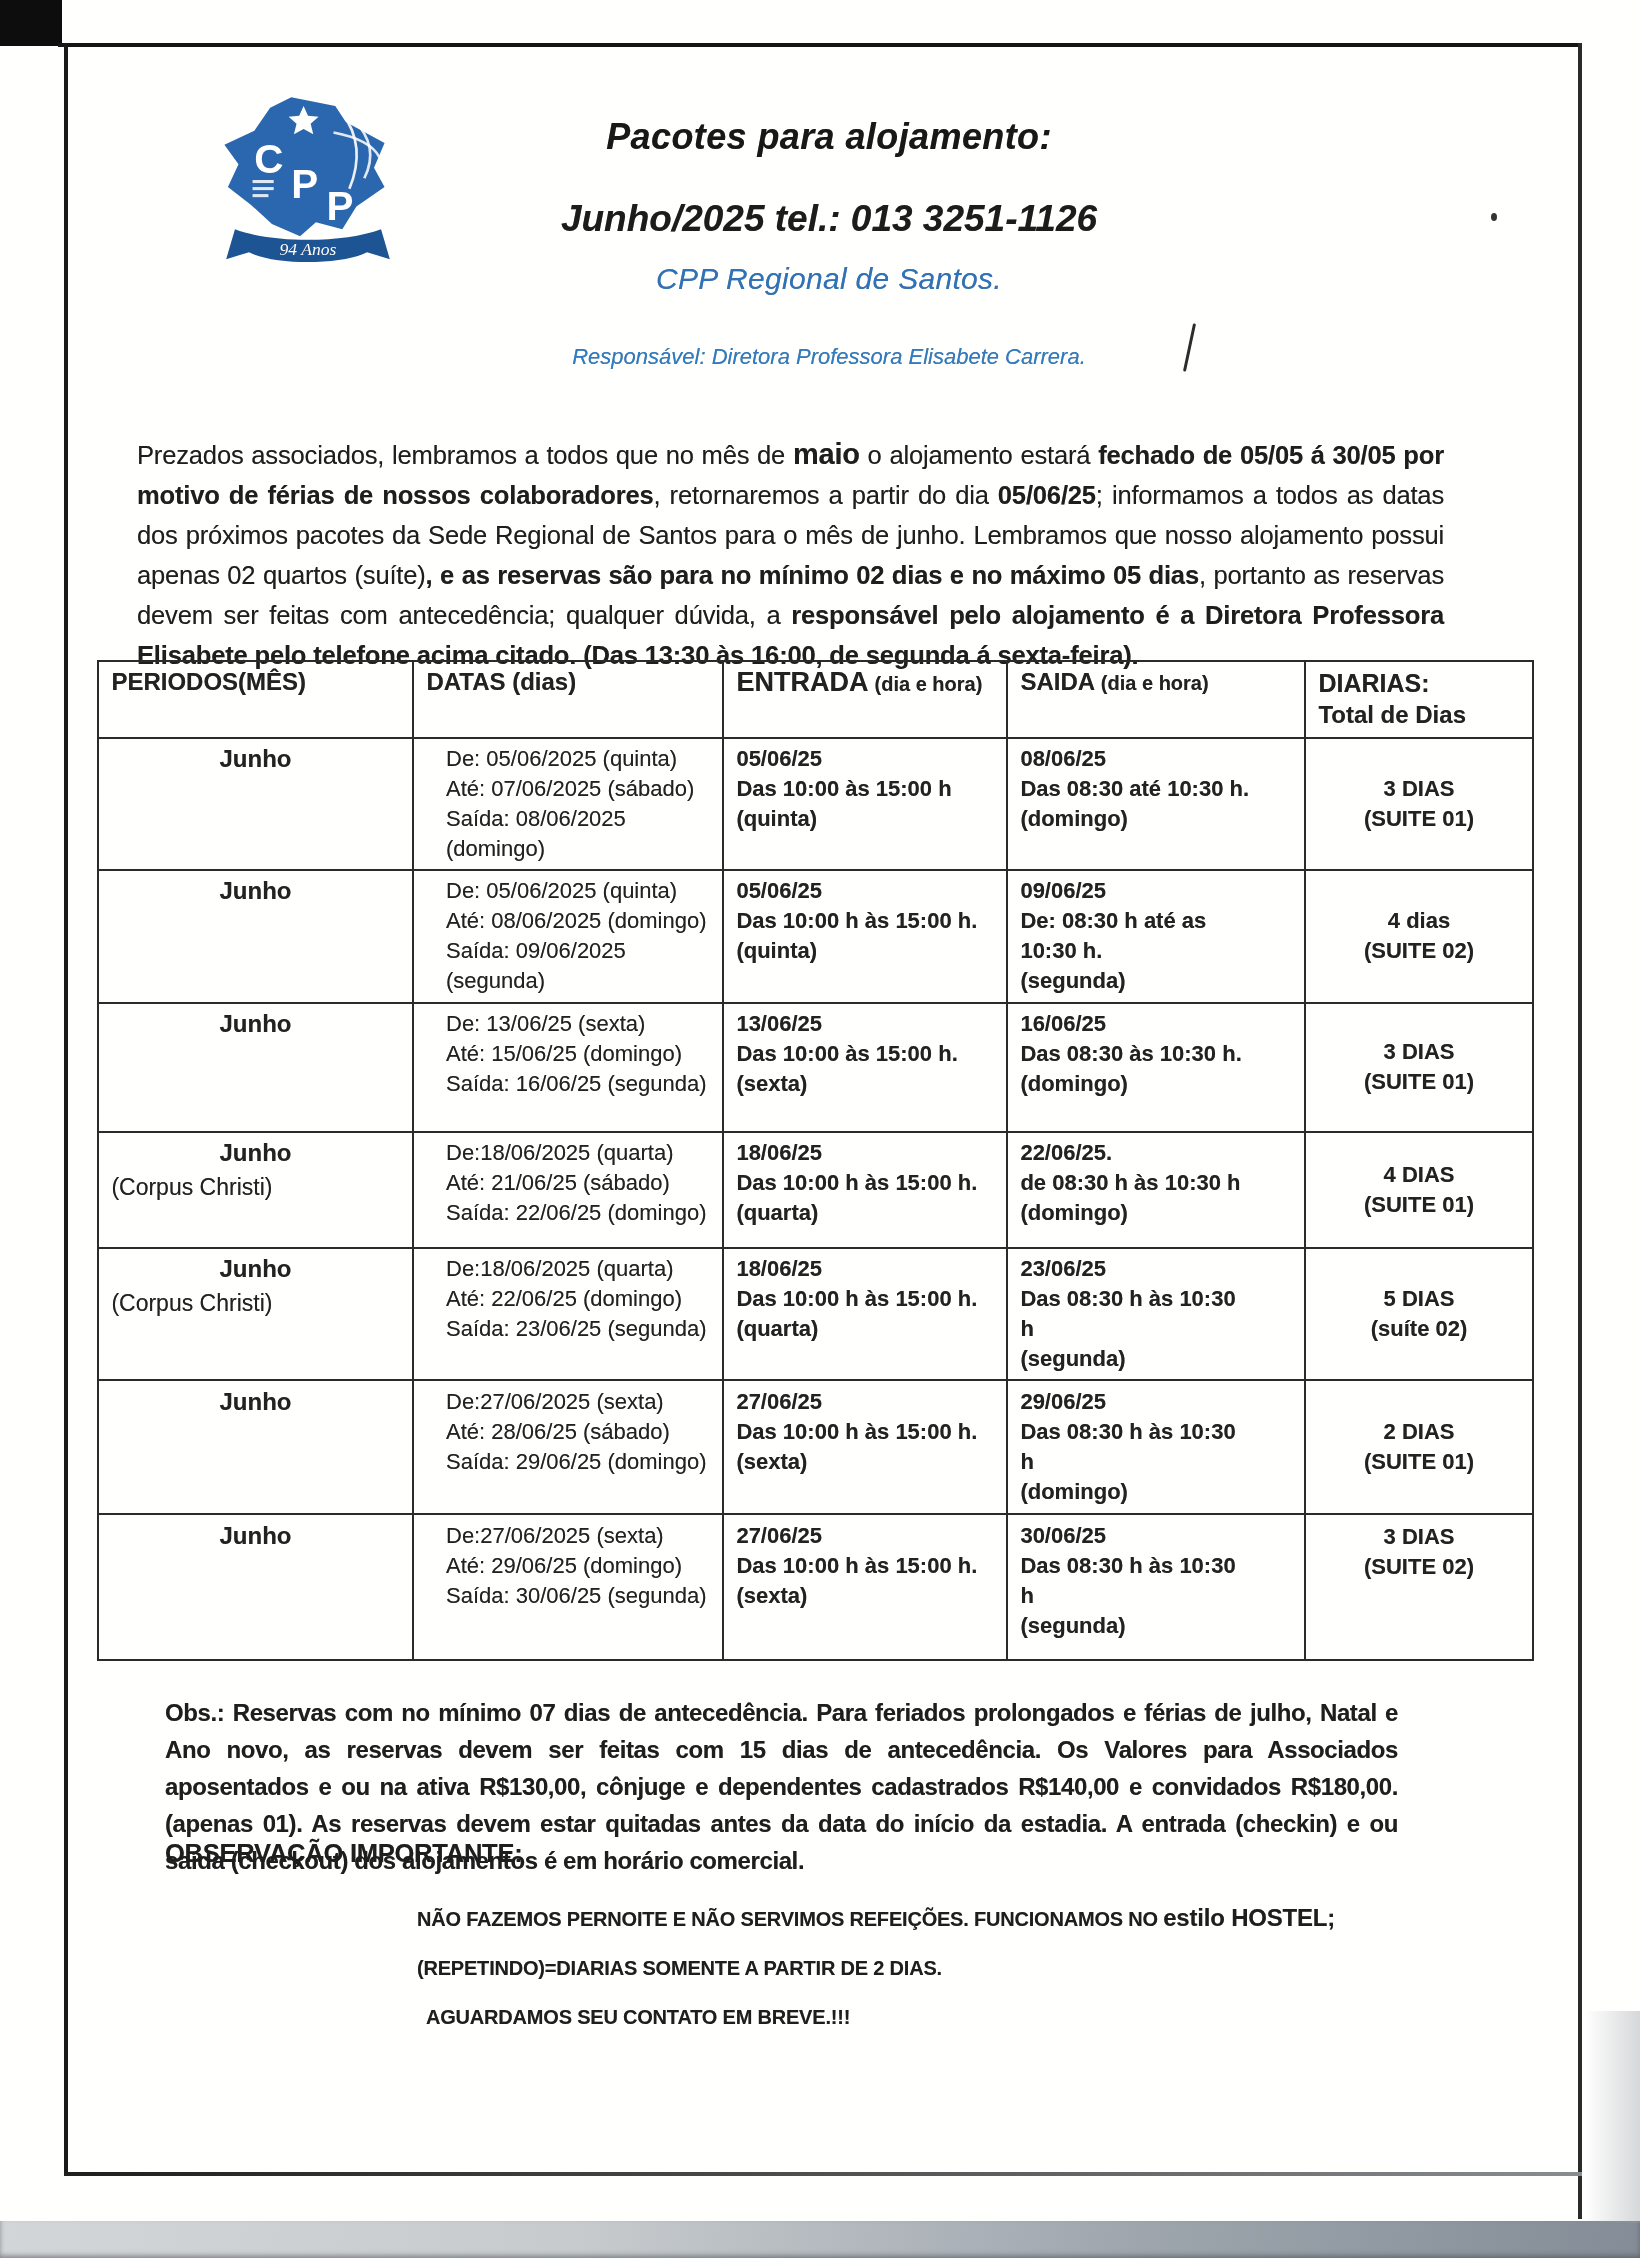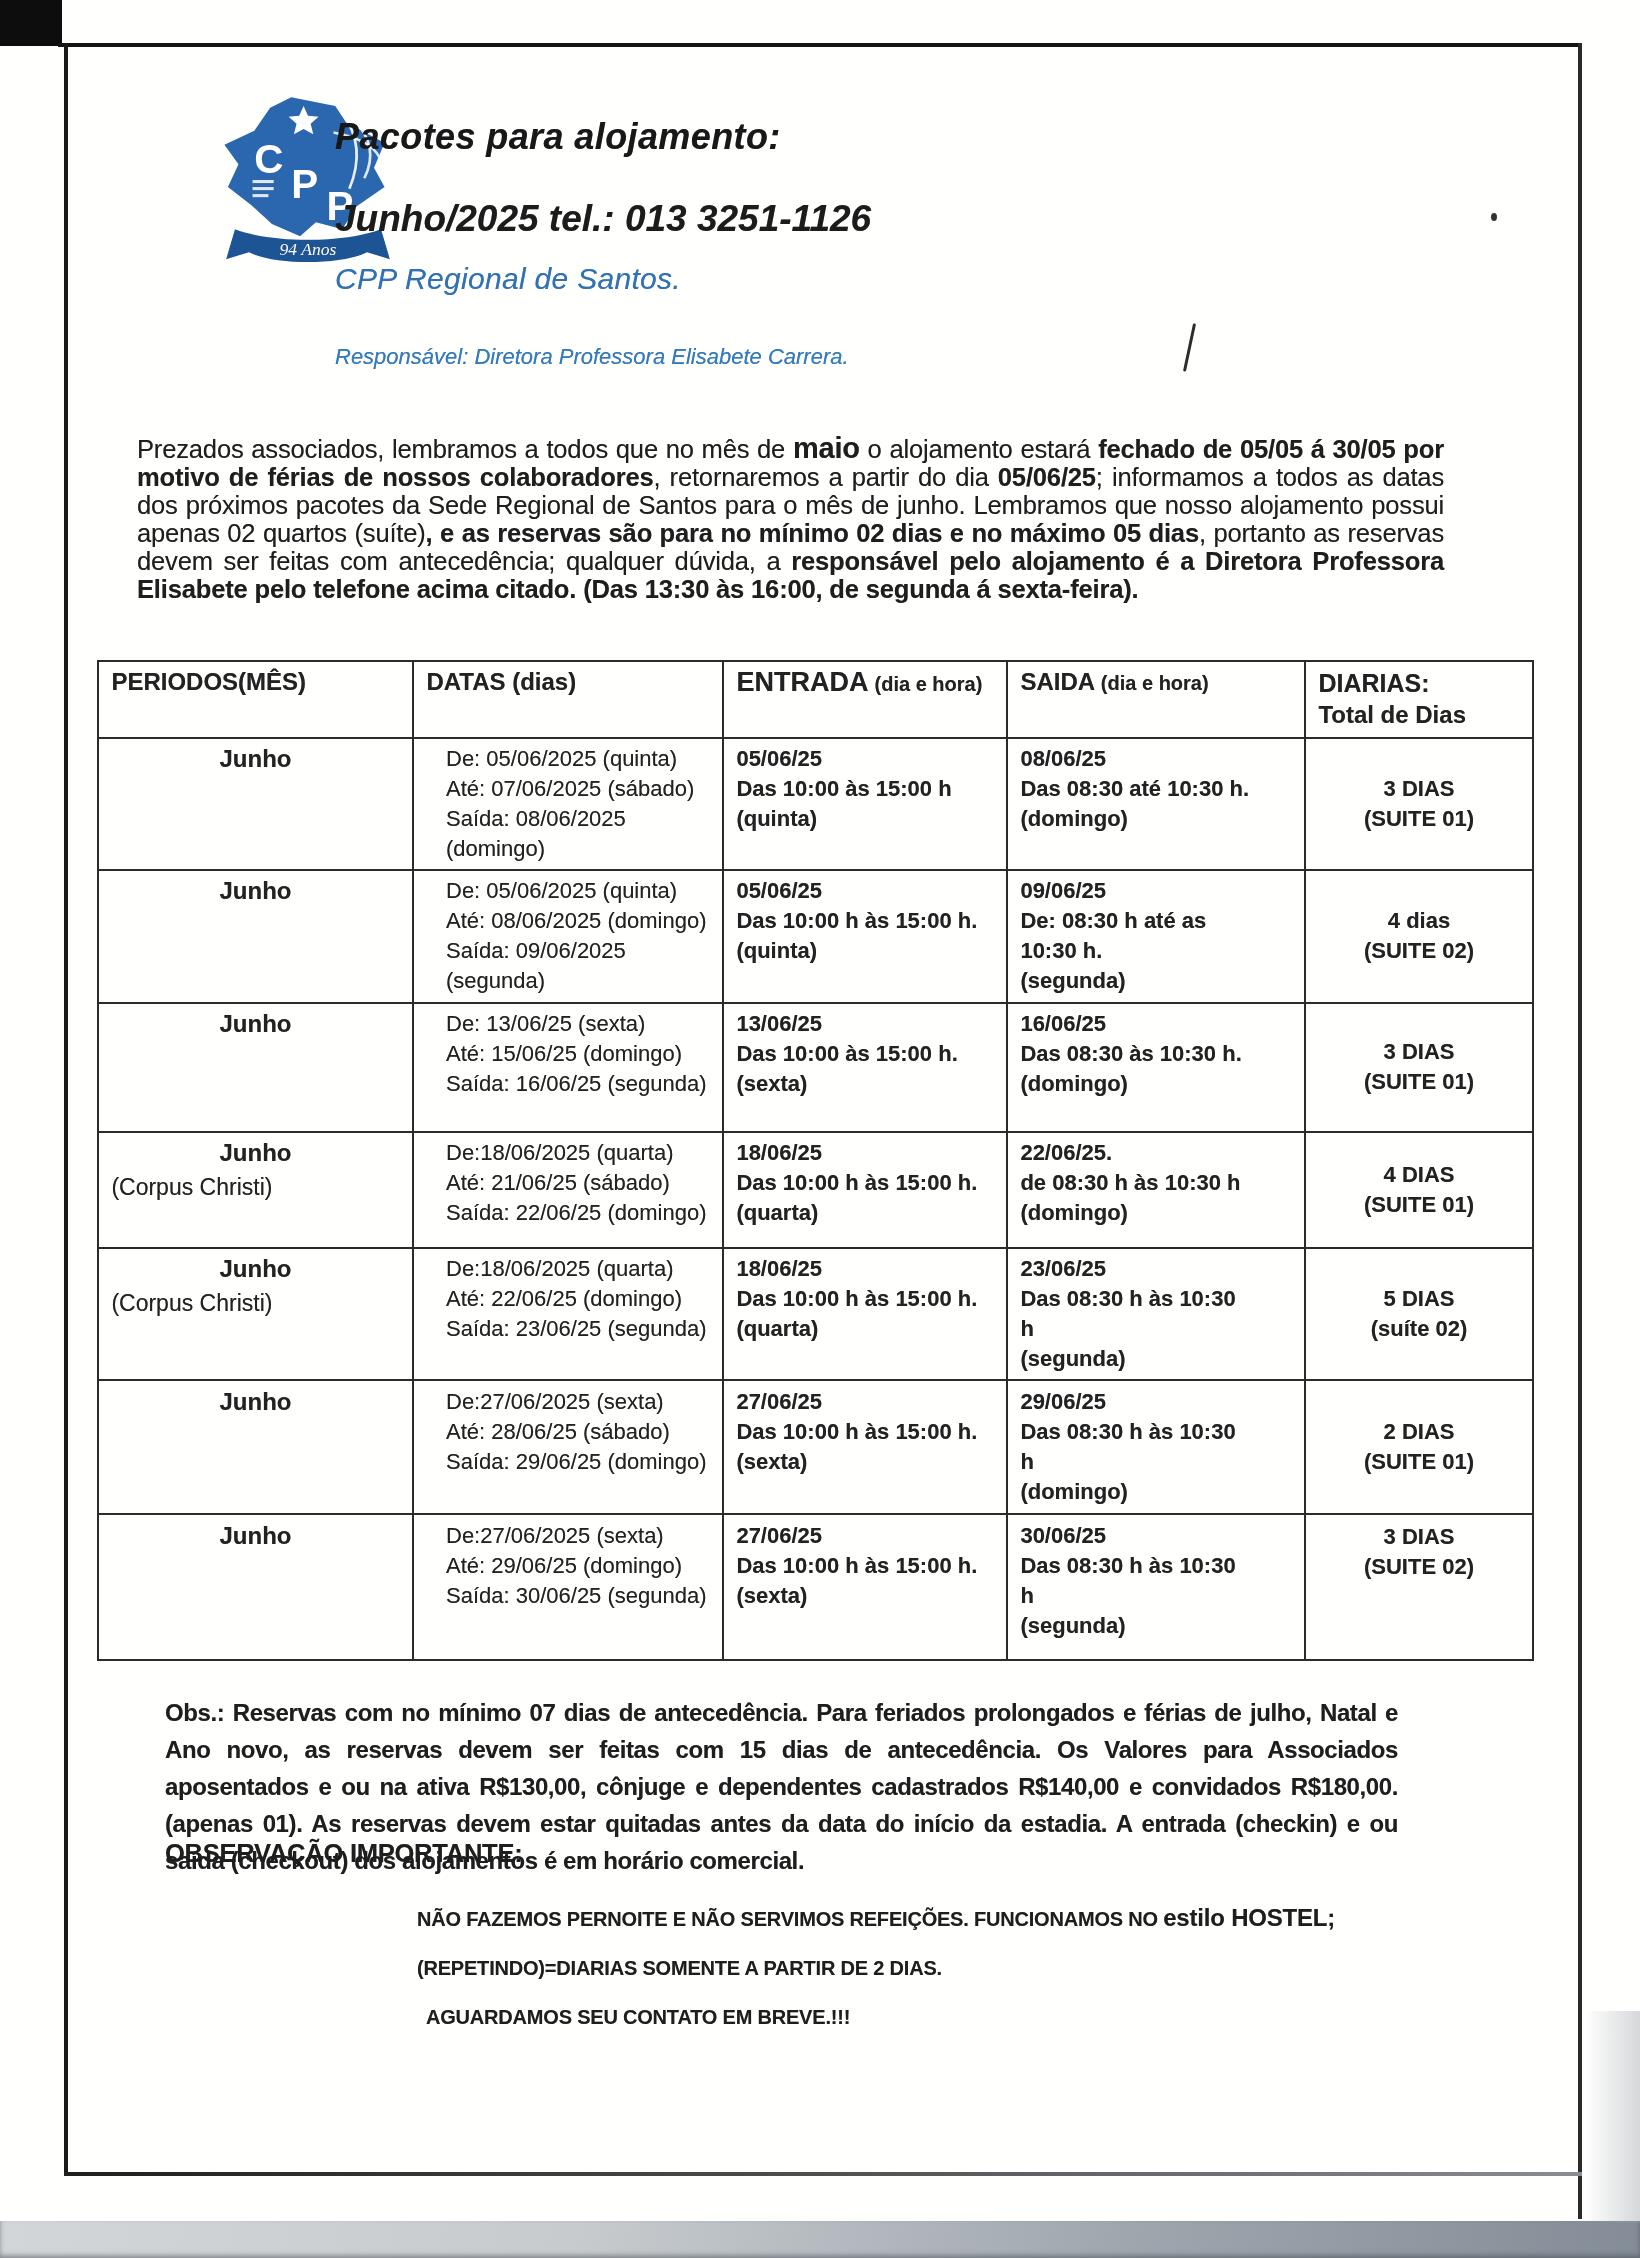--- a/index.html
+++ b/index.html
@@ -20,28 +20,28 @@
     background:linear-gradient(100deg,#d3d6d9 0%,#c7cbce 35%,#9ba3ab 72%,#848d97 100%);
     box-shadow:inset 0 -3.5px 5.3px rgba(60,65,72,.5);}
   .right-smudge{position:absolute;right:0;top:2011px;width:55px;height:212px;
     background:linear-gradient(to left,rgba(150,156,163,.40),rgba(150,156,163,0));}
   .stray-stroke{position:absolute;left:1188px;top:323px;width:2.6px;height:49px;background:#2c2c2c;
     transform:rotate(12deg);border-radius:1.8px;}
   .stray-dot{position:absolute;left:1491px;top:213px;width:6.2px;height:8px;background:#333;border-radius:50%;}
 
   
   .logo{position:absolute;left:210px;top:92px;width:196px;height:176px;}
-  .hline{position:absolute;left:335px;width:988px;text-align:left;}
+  .hline{position:absolute;left:335px;width:988px;text-align:center;}
   .title{top:116px;font-size:36px;font-weight:bold;font-style:italic;letter-spacing:0.4px;color:#181818;}
   .phone{top:198px;font-size:37px;font-weight:bold;font-style:italic;color:#1c1c1c;}
   .org{top:262px;font-size:30px;font-style:italic;color:#2e72ba;letter-spacing:0.3px;}
   .resp{top:344px;font-size:22px;font-style:italic;color:#2e7cc3;}
 
   
-  .intro{position:absolute;left:137px;top:408px;width:1307px;font-size:25.6px;line-height:28px;
+  .intro{position:absolute;left:137px;top:408px;width:1307px;font-size:25.6px;line-height:40px;
     text-align:justify;letter-spacing:-0.2px;}
   .intro strong{font-weight:bold;}
   .big{font-size:29px;font-weight:bold;}
 
   
   table.tbl{position:absolute;left:97px;top:660px;width:1435px;border-collapse:collapse;
     table-layout:fixed;font-size:22px;line-height:30px;color:#222;}
   .tbl th,.tbl td{border:2.6px solid #2b2b2b;padding:5.3px 12.4px;vertical-align:top;overflow:hidden;}
   .tbl thead th{font-weight:bold;text-align:left;height:55px;}
   .h-per,.h-datas{font-size:24px;}

